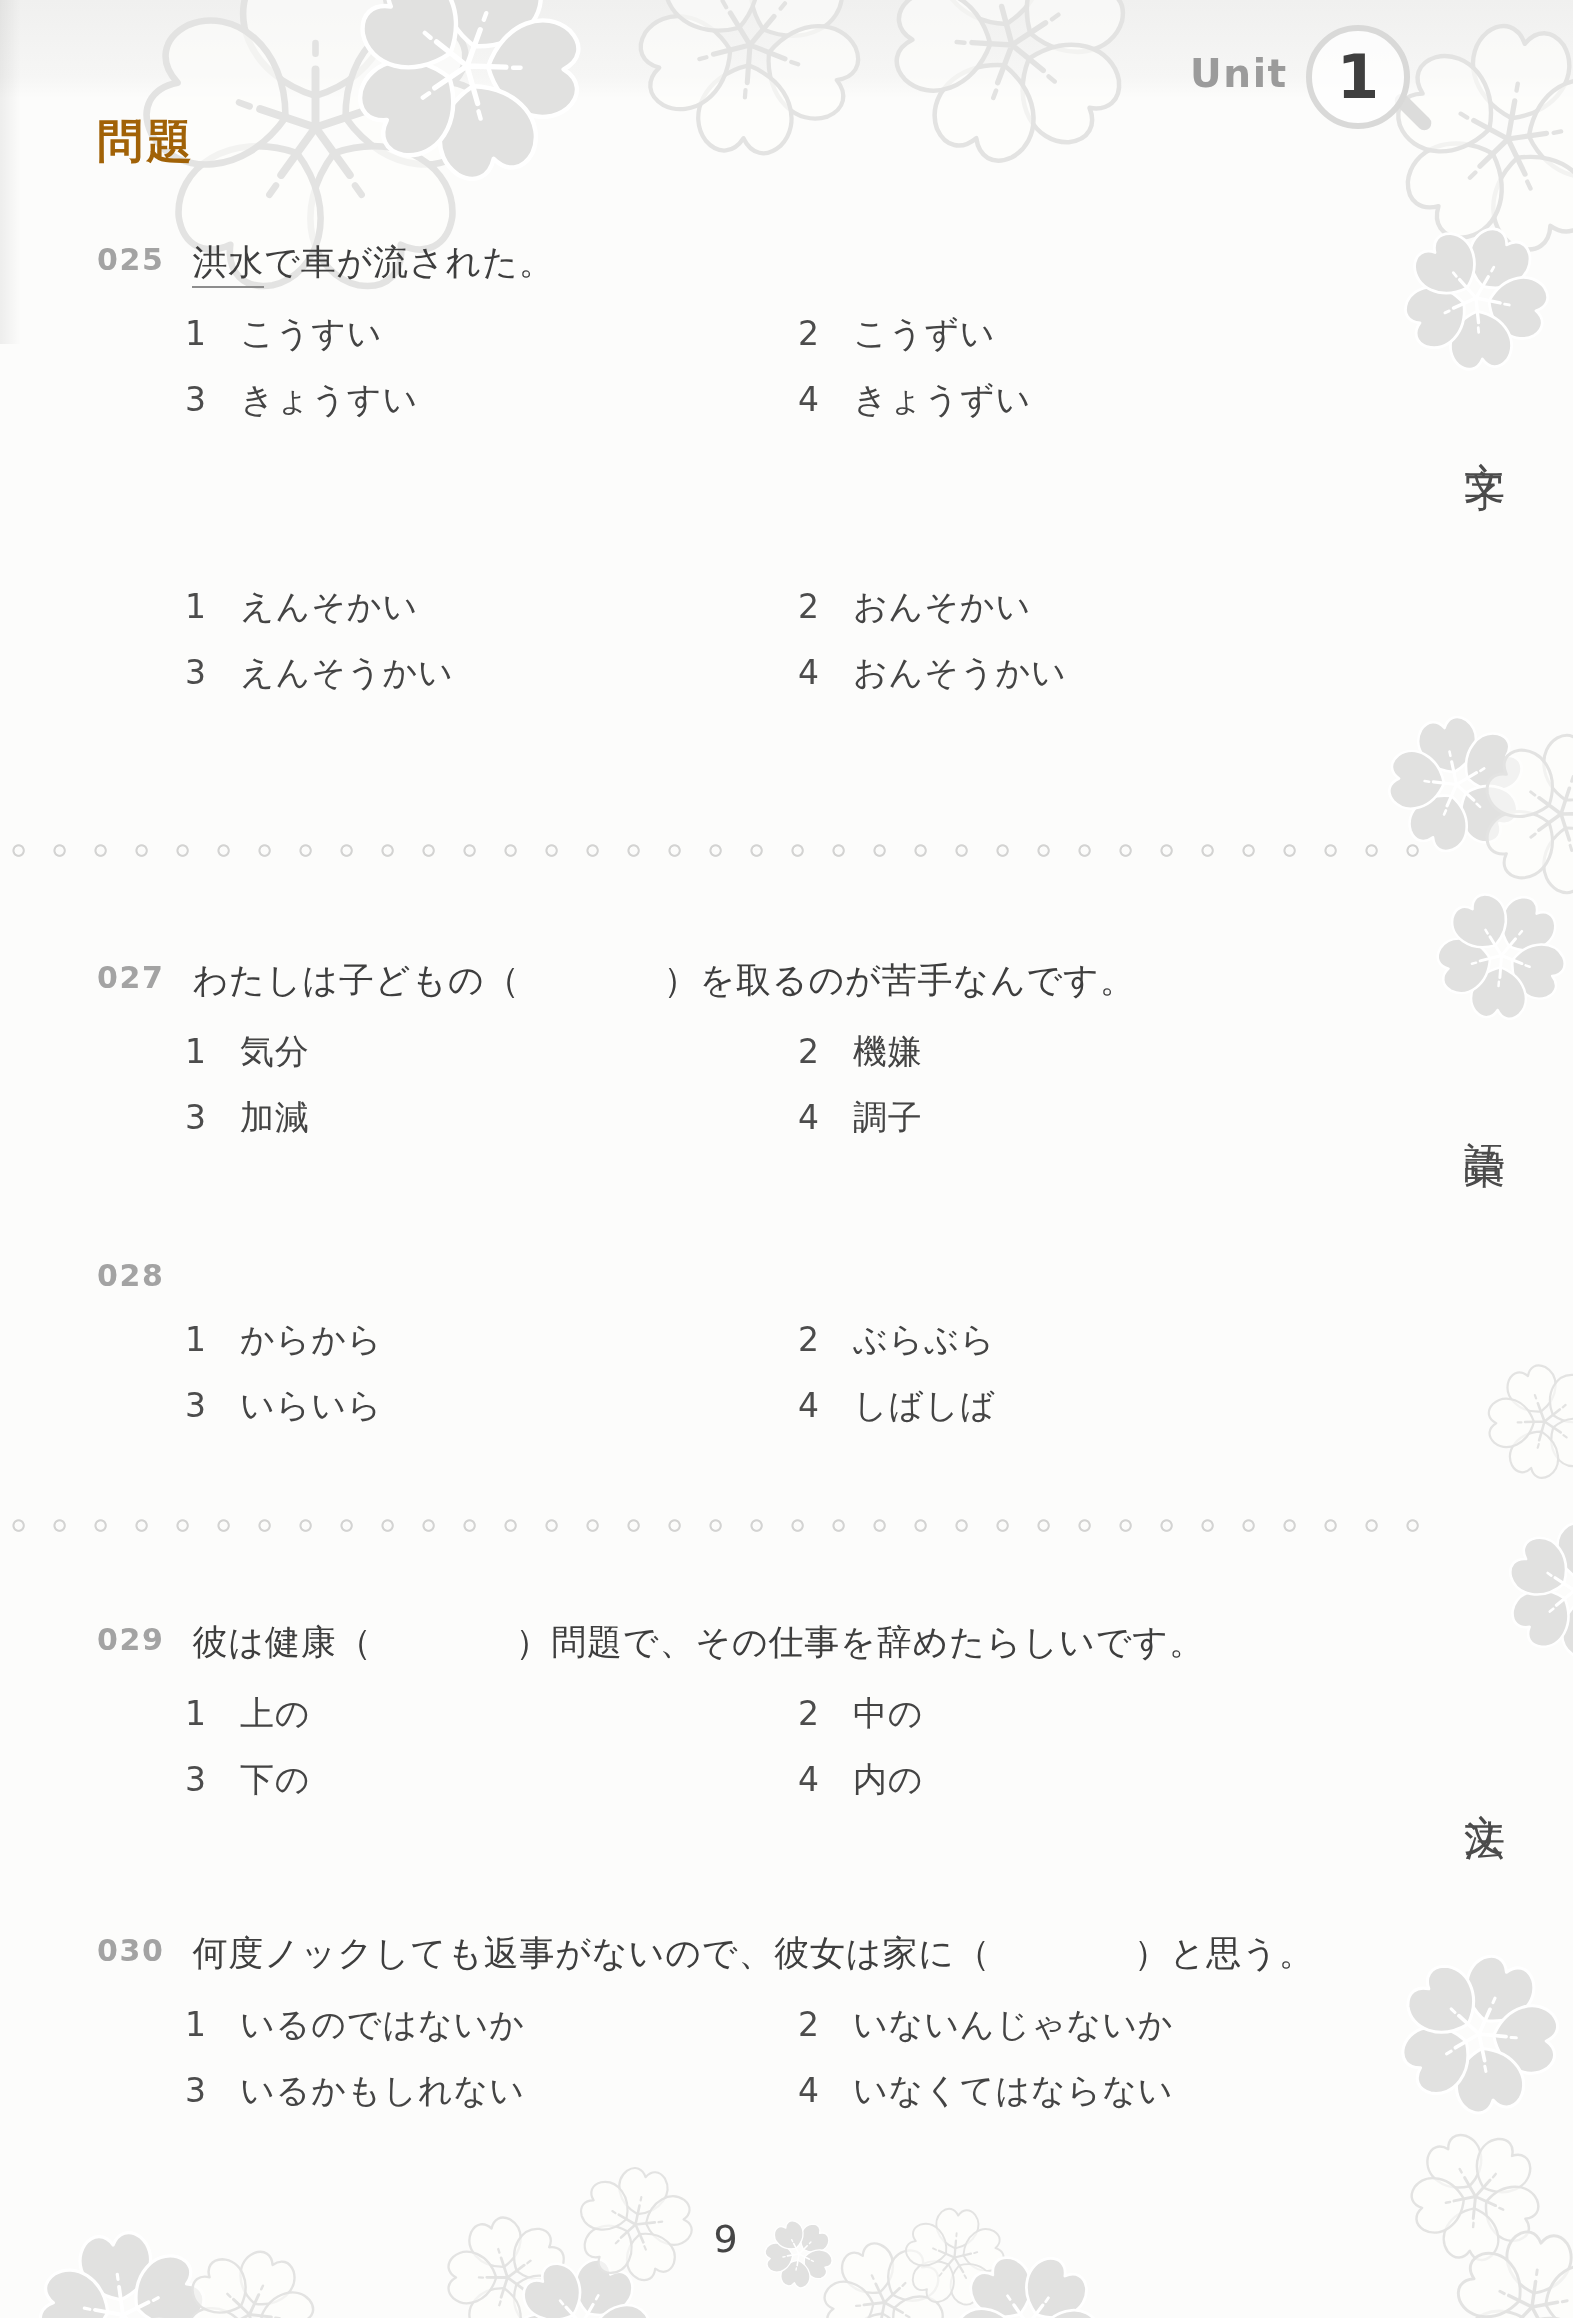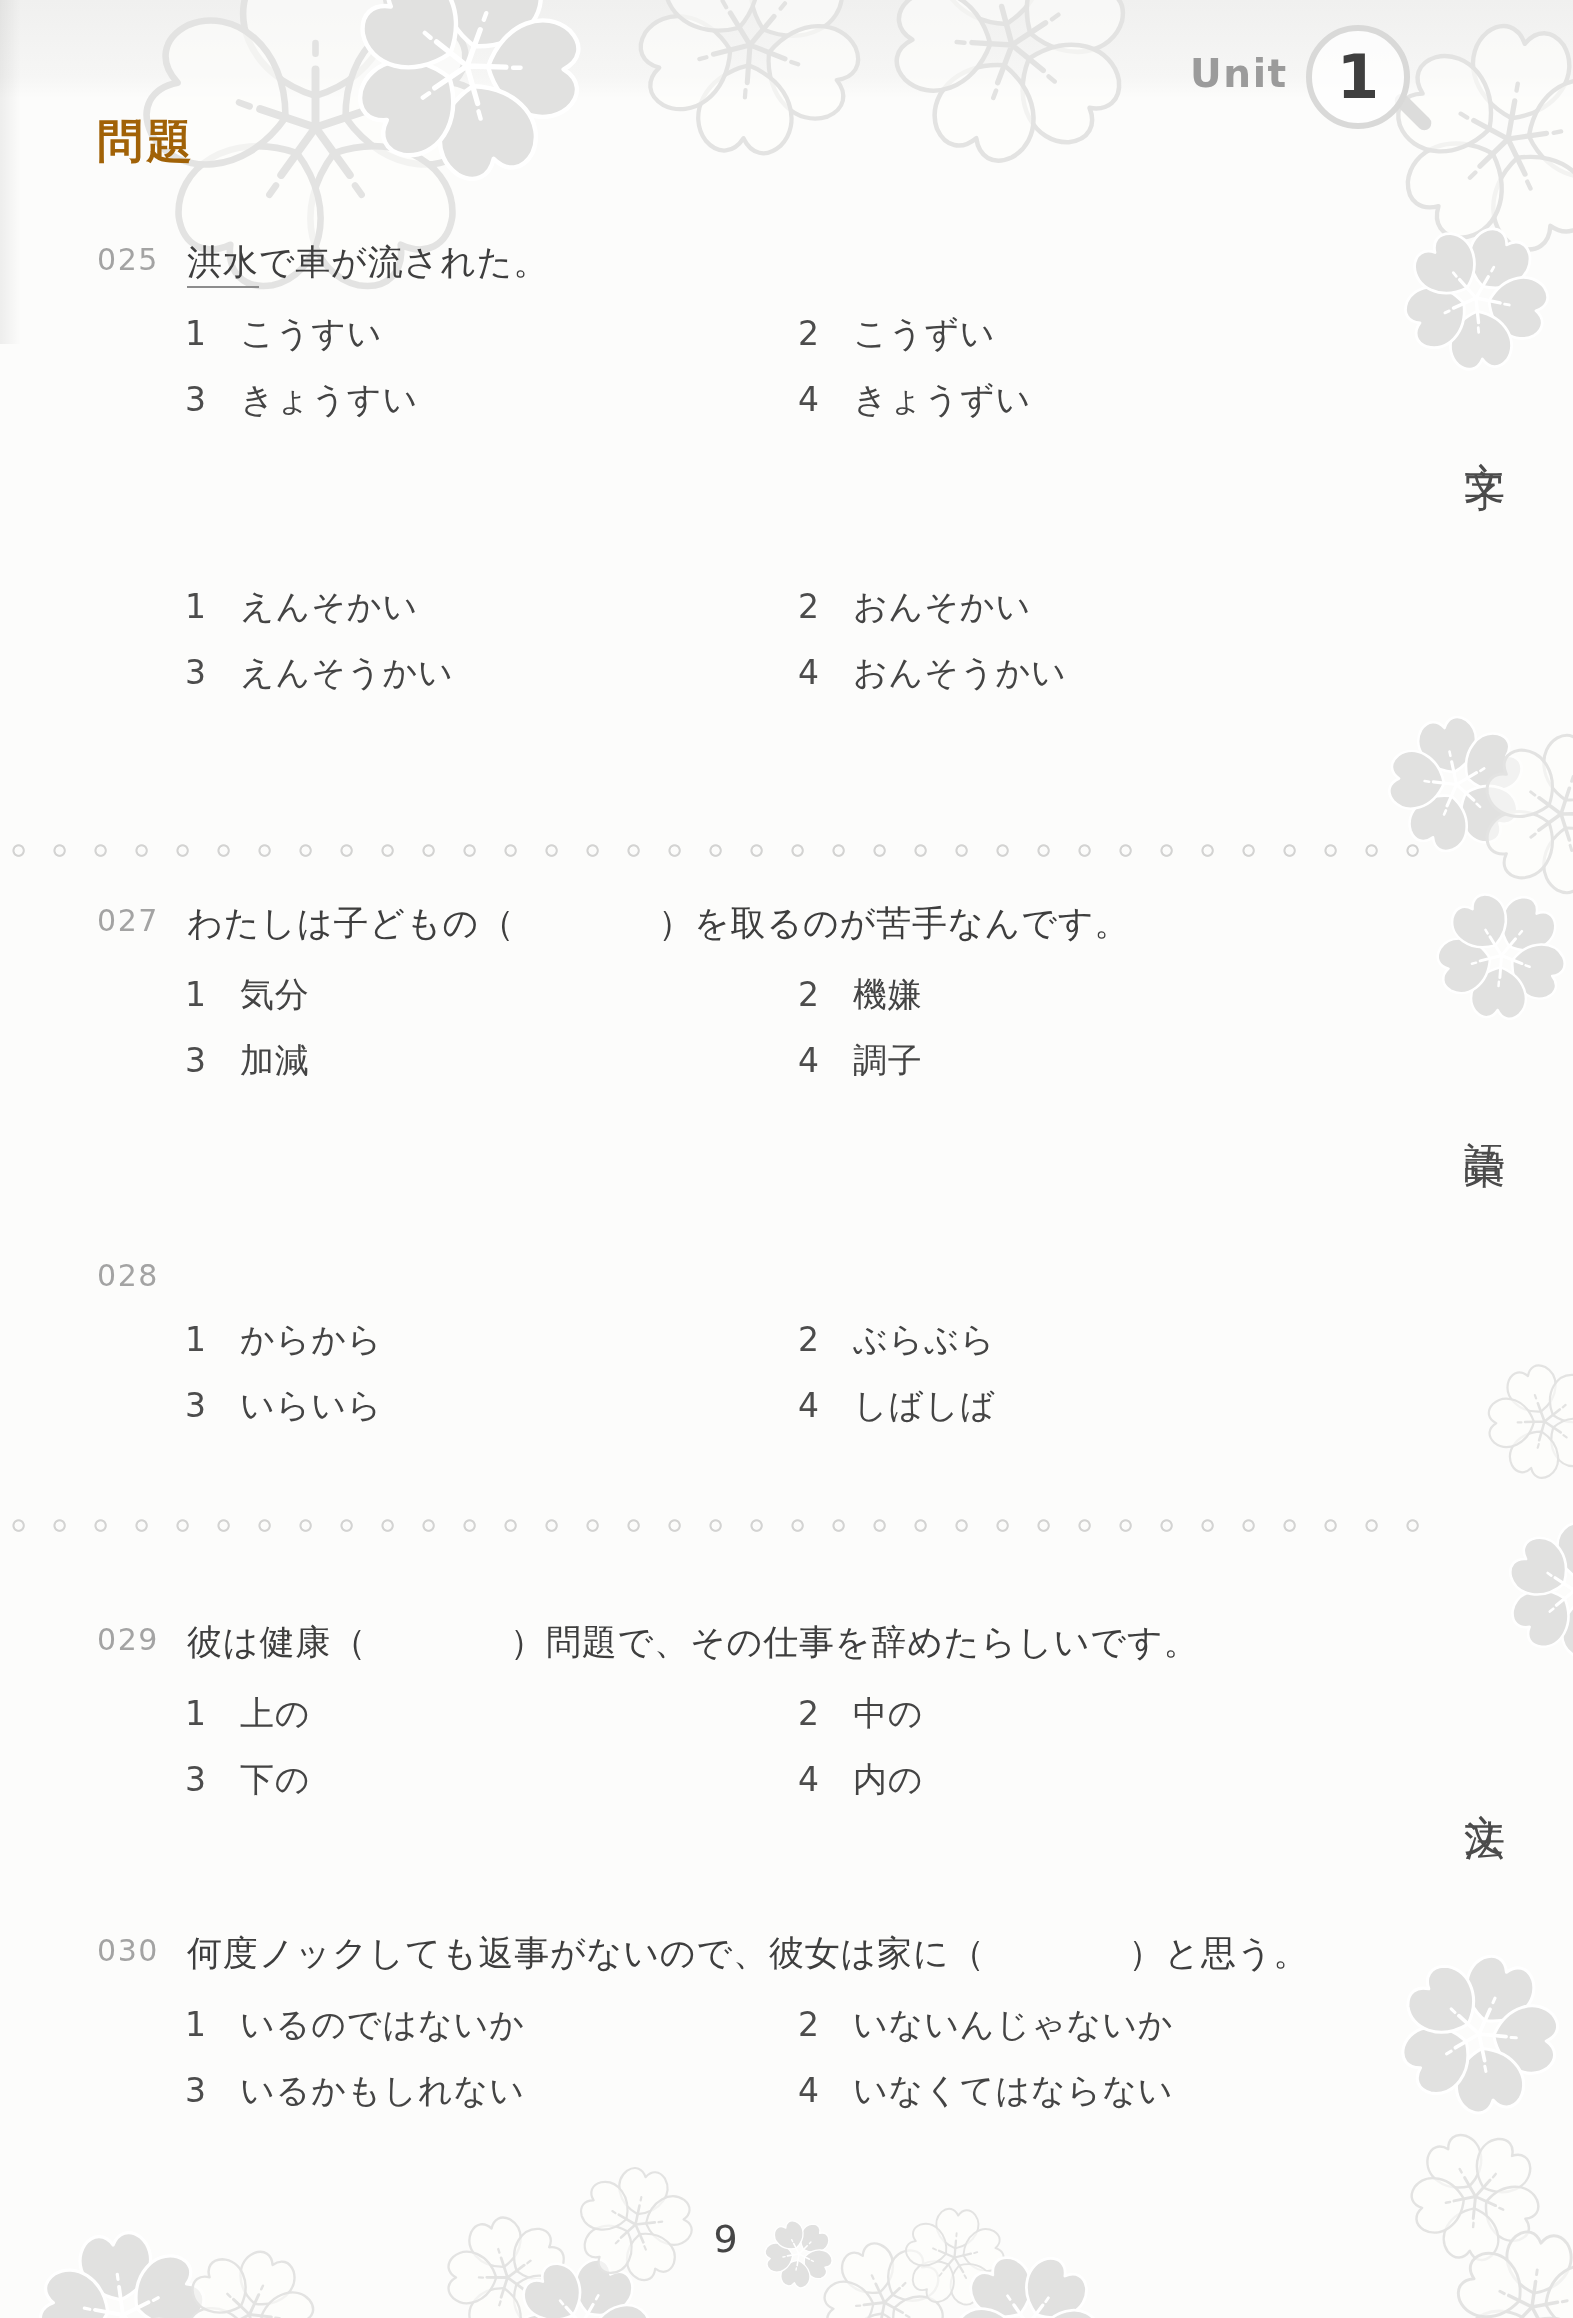--- a/index.html
+++ b/index.html
@@ -51,21 +51,21 @@
   
   .divider{
     position:absolute;left:11.5px;width:1417px;height:14.7px;z-index:1;
     background-image:radial-gradient(circle at 6.6px 7.4px,rgba(0,0,0,0) 3.7px,#d3d3d2 4.5px,#d3d3d2 5.7px,rgba(0,0,0,0) 6.6px);
     background-size:41px 14.7px;background-repeat:repeat-x;
   }
   
   .question{position:absolute;left:97px;width:1360px;z-index:2;}
   .q-line{display:flex;align-items:flex-start;}
   .q-num{
-    flex:0 0 59px;font-size:30px;font-weight:normal;color:#a3a3a3;
+    flex:0 0 59px;font-size:30px;font-weight:bold;color:#a3a3a3;
     letter-spacing:1.6px;padding-top:4.1px;
   }
   .q-text{margin-left:28px;font-size:35px;color:#3e3e3e;line-height:49px;letter-spacing:0.8px;}
   .underlined{border-bottom:2.5px solid #8d8d8d;padding-bottom:4px;}
   .underlined:empty{border-bottom:none;padding-bottom:0;}
   .opts{
     margin-left:88px;margin-top:26px;
     display:grid;grid-template-columns:613px auto;row-gap:24.6px;
   }
   .opt{display:flex;align-items:baseline;font-size:34px;line-height:41px;color:#444;}
@@ -227,21 +227,21 @@
         <span class="opt-num">3</span>
         <span class="opt-text">えんそうかい</span>
       </div>
     <div class="opt">
         <span class="opt-num">4</span>
         <span class="opt-text">おんそうかい</span>
       </div>
   </div>
 </div>
 
-<div class="question" style="top:899px">
+<div class="question" style="top:956px">
   <div class="q-line">
     <span class="q-num">027</span>
     <span class="q-text"><span>わたしは子どもの（　　　　）を取るのが苦手なんです。</span><span class="underlined"></span><span></span></span>
   </div>
   <div class="opts">
     <div class="opt">
         <span class="opt-num">1</span>
         <span class="opt-text">気分</span>
       </div>
     <div class="opt">

